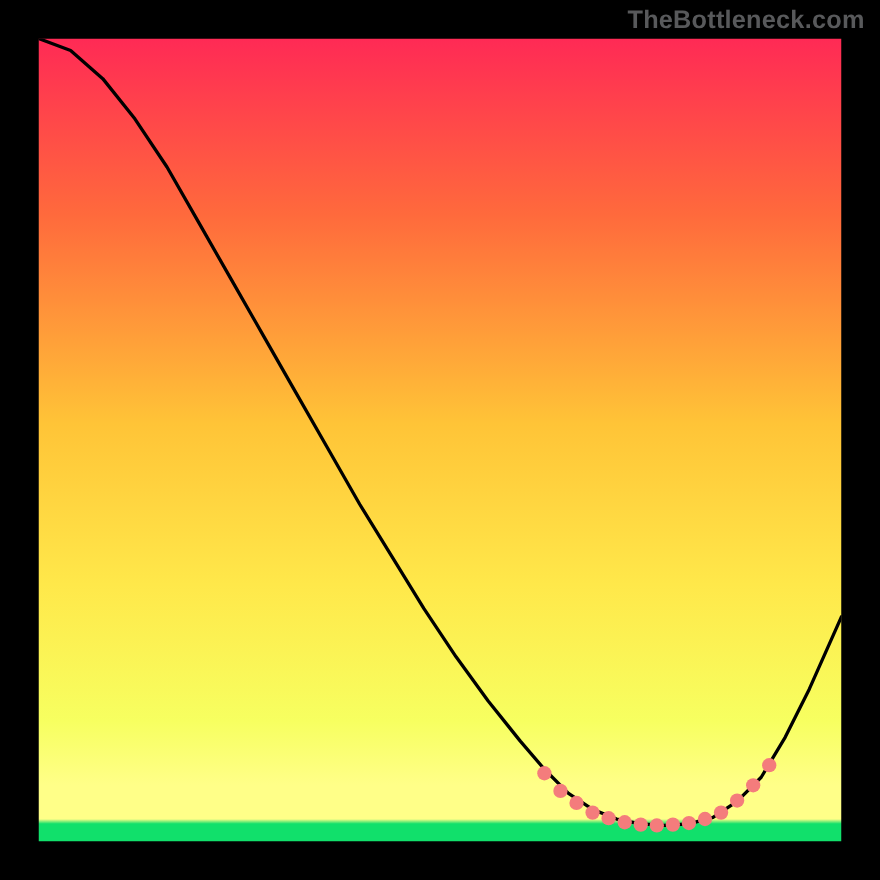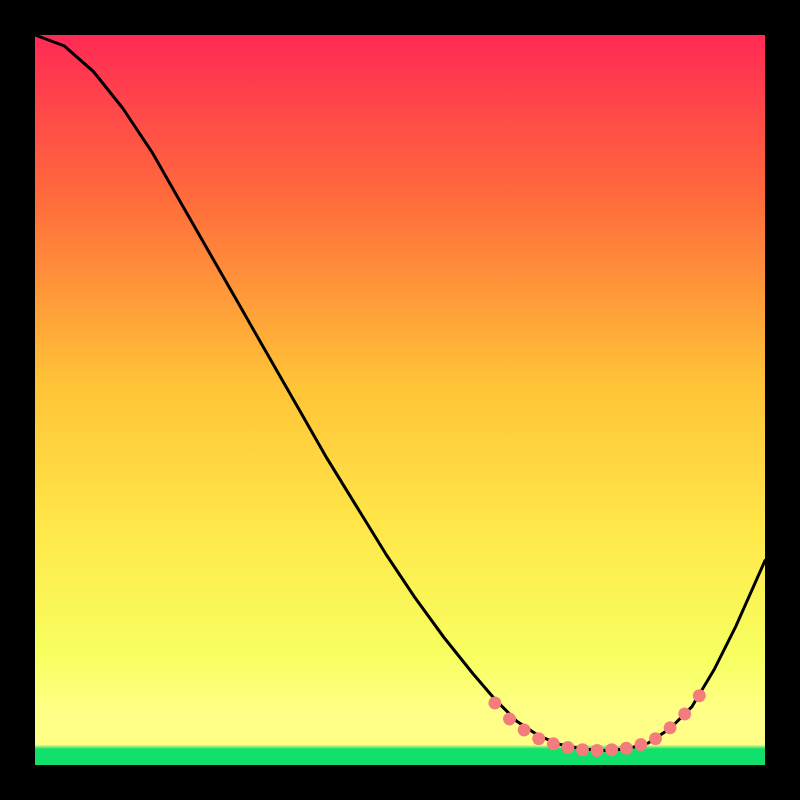--- a/index.html
+++ b/index.html
@@ -31,20 +31,21 @@
   .plot-area svg {
     display: block;
     width: 100%;
     height: 100%;
   }
 </style>
 </head>
 <body>
 
 <div class="frame">
+  <div class="watermark">TheBottleneck.com</div>
   <div class="plot-area">
     <svg viewBox="0 0 730 730" preserveAspectRatio="none">
       <defs>
         <linearGradient id="bg-grad" x1="0" y1="0" x2="0" y2="1">
           <stop id="g0" offset="0%" stop-color="#ff2a55"></stop>
           <stop id="g1" offset="22%" stop-color="#ff6a3c"></stop>
           <stop id="g2" offset="48%" stop-color="#ffc437"></stop>
           <stop id="g3" offset="68%" stop-color="#ffe84a"></stop>
           <stop id="g4" offset="85%" stop-color="#f7ff60"></stop>
           <stop id="g5" offset="93%" stop-color="#ffff88"></stop>

